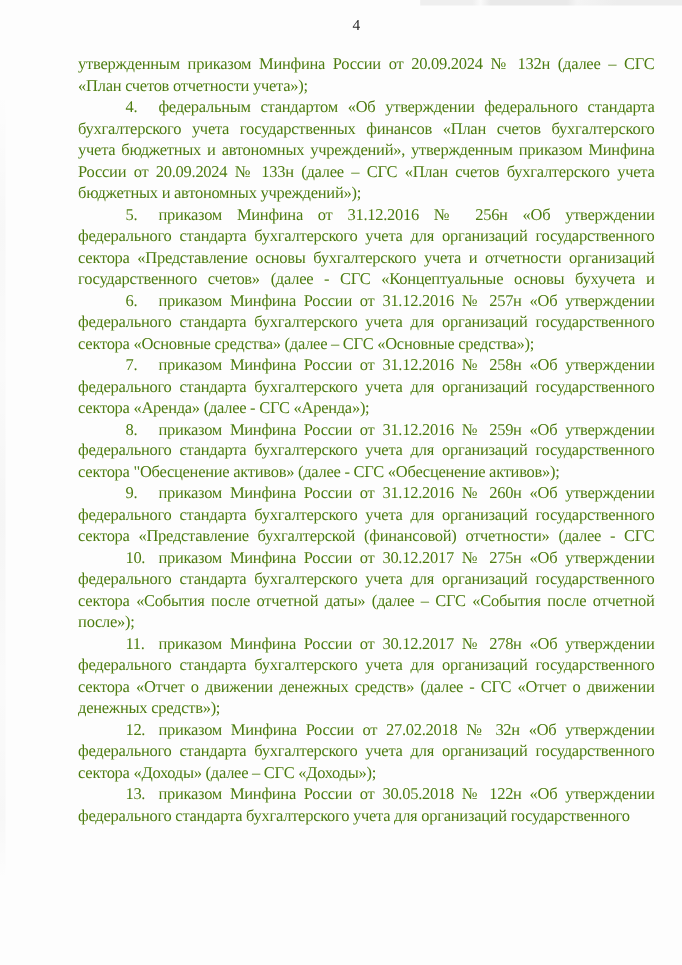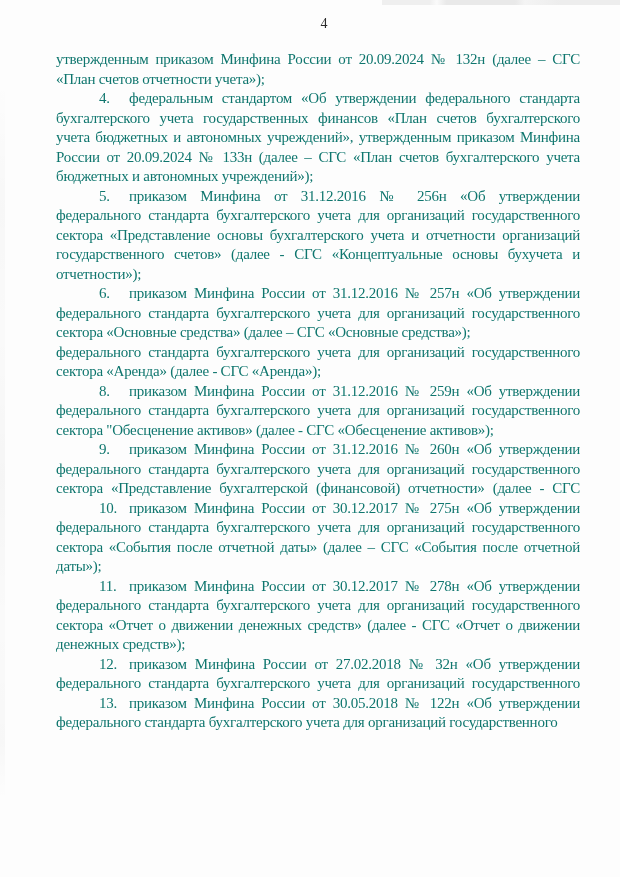--- a/index.html
+++ b/index.html
@@ -52,25 +52,25 @@
     left: 72px;
     width: 504px;
     text-align: center;
     font-size: 14px;
     line-height: 19px;
     color: #2a2a2a;
   }
   .content {
     position: absolute;
     top: 50px;
-    left: 56px;
+    left: 71px;
     width: 524px;
     font-size: 15px;
     letter-spacing: -0.25px;
-    color: #0f766e;
+    color: #4d7c0f;
     font-family: Liberation Serif, serif;
   }
   .para {
     margin: 0;
     padding: 0;
   }
   .line {
     line-height: 19.5px;
     text-align: justify;
     text-align-last: justify;
@@ -103,55 +103,56 @@
         <div class="line">бухгалтерского учета государственных финансов «План счетов бухгалтерского</div>
         <div class="line">учета бюджетных и автономных учреждений», утвержденным приказом Минфина</div>
         <div class="line">России от 20.09.2024 № 133н (далее – СГС «План счетов бухгалтерского учета</div>
         <div class="line last">бюджетных и автономных учреждений»);</div>
       </div>
       <div class="para">
         <div class="line pfirst"><span class="num">5.</span>приказом Минфина от 31.12.2016 № 256н «Об утверждении</div>
         <div class="line">федерального стандарта бухгалтерского учета для организаций государственного</div>
         <div class="line">сектора «Представление основы бухгалтерского учета и отчетности организаций</div>
         <div class="line">государственного счетов» (далее - СГС «Концептуальные основы бухучета и</div>
-        <div class="line last">отчетности»);</div>
       </div>
       <div class="para">
         <div class="line pfirst"><span class="num">6.</span>приказом Минфина России от 31.12.2016 № 257н «Об утверждении</div>
         <div class="line">федерального стандарта бухгалтерского учета для организаций государственного</div>
         <div class="line last">сектора «Основные средства» (далее – СГС «Основные средства»);</div>
       </div>
       <div class="para">
+        <div class="line pfirst"><span class="num">7.</span>приказом Минфина России от 31.12.2016 № 258н «Об утверждении</div>
         <div class="line">федерального стандарта бухгалтерского учета для организаций государственного</div>
         <div class="line last">сектора «Аренда» (далее - СГС «Аренда»);</div>
       </div>
       <div class="para">
         <div class="line pfirst"><span class="num">8.</span>приказом Минфина России от 31.12.2016 № 259н «Об утверждении</div>
         <div class="line">федерального стандарта бухгалтерского учета для организаций государственного</div>
         <div class="line last">сектора "Обесценение активов» (далее - СГС «Обесценение активов»);</div>
       </div>
       <div class="para">
         <div class="line pfirst"><span class="num">9.</span>приказом Минфина России от 31.12.2016 № 260н «Об утверждении</div>
         <div class="line">федерального стандарта бухгалтерского учета для организаций государственного</div>
         <div class="line">сектора «Представление бухгалтерской (финансовой) отчетности» (далее - СГС</div>
       </div>
       <div class="para">
         <div class="line pfirst"><span class="num">10.</span>приказом Минфина России от 30.12.2017 № 275н «Об утверждении</div>
         <div class="line">федерального стандарта бухгалтерского учета для организаций государственного</div>
         <div class="line">сектора «События после отчетной даты» (далее – СГС «События после отчетной</div>
-        <div class="line last">даты»);</div>
+        <div class="line last">после»);</div>
       </div>
       <div class="para">
         <div class="line pfirst"><span class="num">11.</span>приказом Минфина России от 30.12.2017 № 278н «Об утверждении</div>
         <div class="line">федерального стандарта бухгалтерского учета для организаций государственного</div>
         <div class="line">сектора «Отчет о движении денежных средств» (далее - СГС «Отчет о движении</div>
         <div class="line last">денежных средств»);</div>
       </div>
       <div class="para">
         <div class="line pfirst"><span class="num">12.</span>приказом Минфина России от 27.02.2018 № 32н «Об утверждении</div>
         <div class="line">федерального стандарта бухгалтерского учета для организаций государственного</div>
+        <div class="line last">сектора «Доходы» (далее – СГС «Доходы»);</div>
       </div>
       <div class="para">
         <div class="line pfirst"><span class="num">13.</span>приказом Минфина России от 30.05.2018 № 122н «Об утверждении</div>
         <div class="line last">федерального стандарта бухгалтерского учета для организаций государственного</div>
       </div>
     </div>
 </div>
 
 </body></html>

